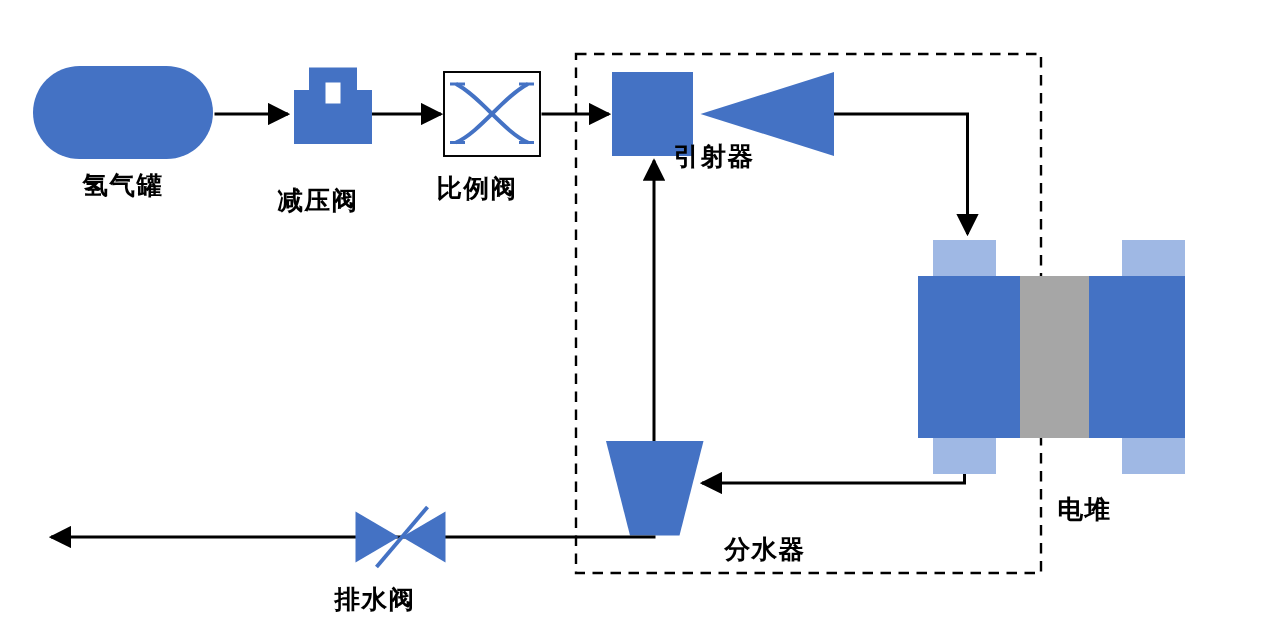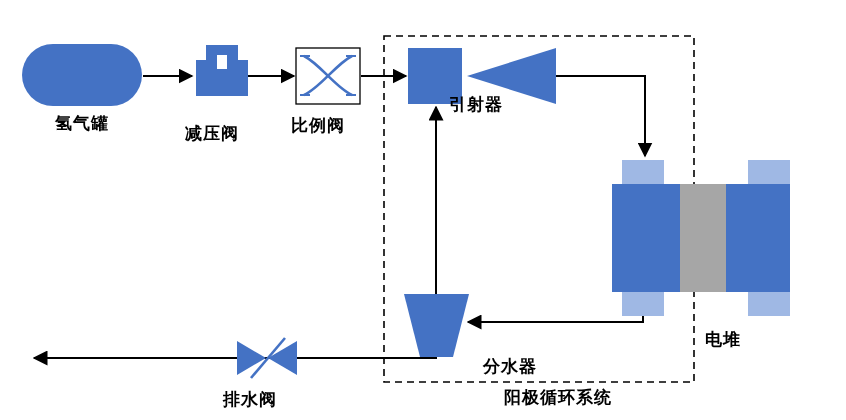--- a/index.html
+++ b/index.html
@@ -91,15 +91,14 @@
   <div class="lbl" style="left:284px; top:116px; width:68px;">比例阀</div>
 
   <div class="lbl" style="left:442px; top:95px; width:68px;">引射器</div>
 
   <div class="lbl" style="left:698px; top:318px; width:50px;margin-top:12px;">电堆</div>
 
   <div class="lbl" style="left:476px; top:336px; width:68px;margin-top:21px;">分水器</div>
 
   <div class="lbl" style="left:216px; top:390px; width:68px;">排水阀</div>
 
-  <div class="lbl" style="left:496px; top:388px; width:124px;">阳极循环系统</div>
 
 </div>
 
 </body></html>

